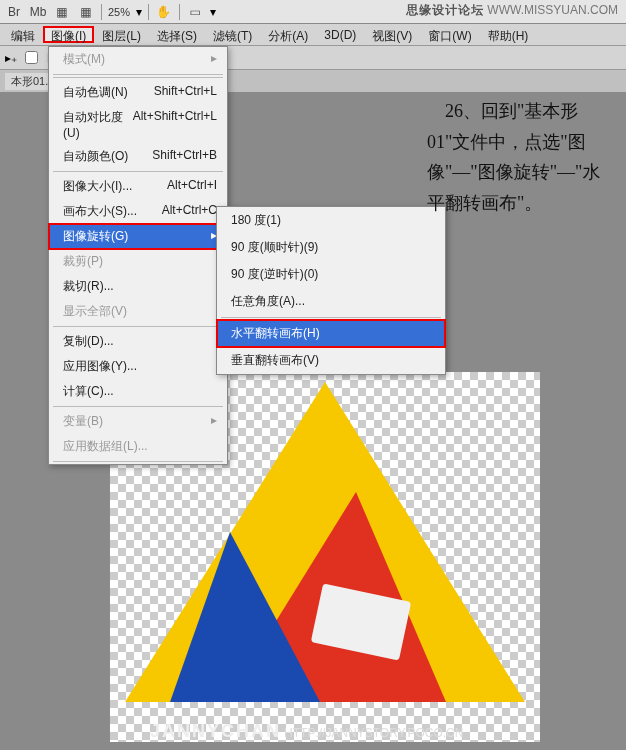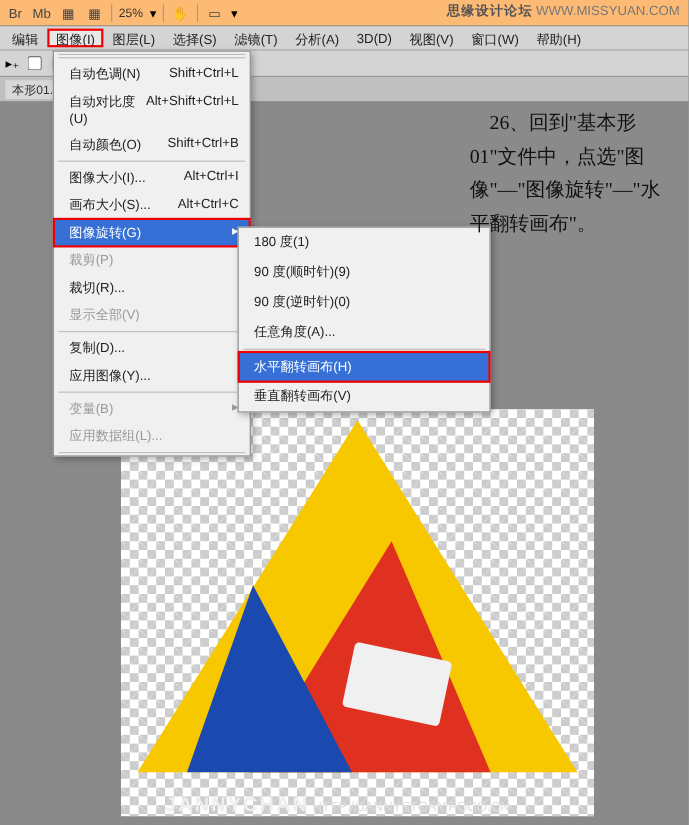--- a/index.html
+++ b/index.html
@@ -1,17 +1,17 @@
 <!DOCTYPE html>
 <html><head>
 <meta charset="utf-8">
 <style>
 *{margin:0;padding:0;box-sizing:border-box;font-family:"Microsoft YaHei",SimSun,sans-serif;font-size:12px;}
 body{width:626px;height:750px;overflow:hidden;position:relative;background:#a0a0a0;}
-.toolbar{background:#fdba74;border-bottom:1px solid #888;padding:3px 5px;display:flex;align-items:center;gap:6px;height:24px;}
+.toolbar{background:#e5e5e5;border-bottom:1px solid #888;padding:3px 5px;display:flex;align-items:center;gap:6px;height:24px;}
 .toolbar .icon{width:18px;height:18px;display:flex;align-items:center;justify-content:center;color:#444;}
 .toolbar .sep{width:1px;height:16px;background:#999;}
 .zoom{font-size:11px;color:#333;}
 .menubar{background:#d4d4d4;padding:2px 3px;display:flex;gap:0;height:22px;border-bottom:1px solid #999;text-align:right;}
 .menubar .m{padding:2px 8px;color:#222;cursor:default;}
 .menubar .m.hi{border:2px solid #e00;padding:0 6px;background:#e8e8e8;}
 .subbar{background:#d4d4d4;padding:3px 5px;display:flex;align-items:center;gap:8px;height:24px;border-bottom:1px solid #999;}
 .subbar input[type=checkbox]{vertical-align:middle;}
 .tabbar{background:#c0c0c0;padding:2px 5px;height:22px;display:flex;align-items:center;gap:10px;}
 .tab{background:#d8d8d8;padding:1px 6px;font-size:11px;color:#333;}
@@ -94,20 +94,24 @@
 <div class="work">
   <div class="canvas">
     <div class="tri"></div>
     <div class="tri2"></div>
     <div class="tri3"></div>
     <div class="tri4"></div>
   </div>
 </div>
 
 <div class="dropdown">
+  <div class="row arrow dis">
+      <span>模式(M)</span>
+      <span></span>
+    </div>
   <div class="hr"></div>
   <div class="hr"></div>
   <div class="row">
       <span>自动色调(N)</span>
       <span>Shift+Ctrl+L</span>
     </div>
   <div class="row">
       <span>自动对比度(U)</span>
       <span>Alt+Shift+Ctrl+L</span>
     </div>
@@ -137,20 +141,23 @@
   <div class="row dis">
       <span>显示全部(V)</span>
     </div>
   <div class="hr"></div>
   <div class="row">
       <span>复制(D)...</span>
     </div>
   <div class="row">
       <span>应用图像(Y)...</span>
     </div>
+  <div class="row">
+      <span>计算(C)...</span>
+    </div>
   <div class="hr"></div>
   <div class="row arrow dis">
       <span>变量(B)</span>
     </div>
   <div class="row dis">
       <span>应用数据组(L)...</span>
     </div>
   <div class="hr"></div>
 </div>
 

